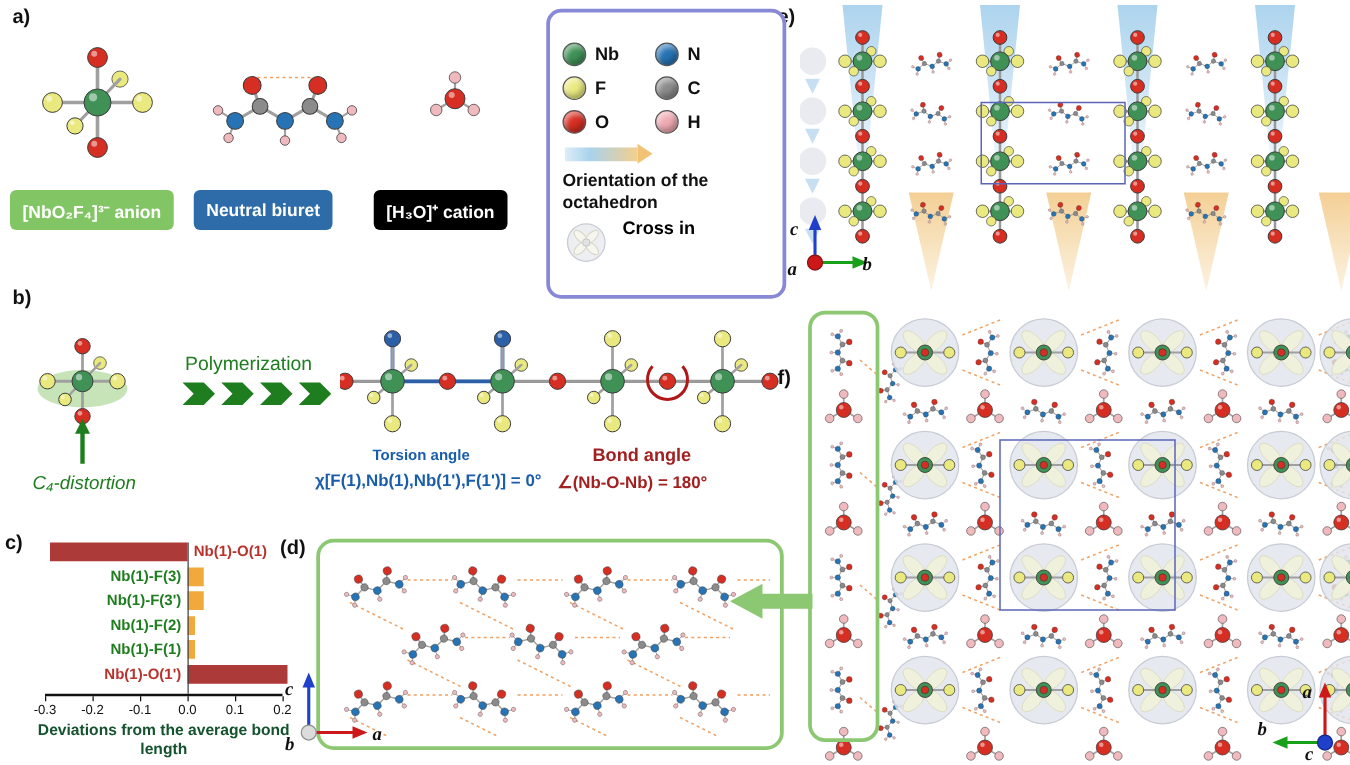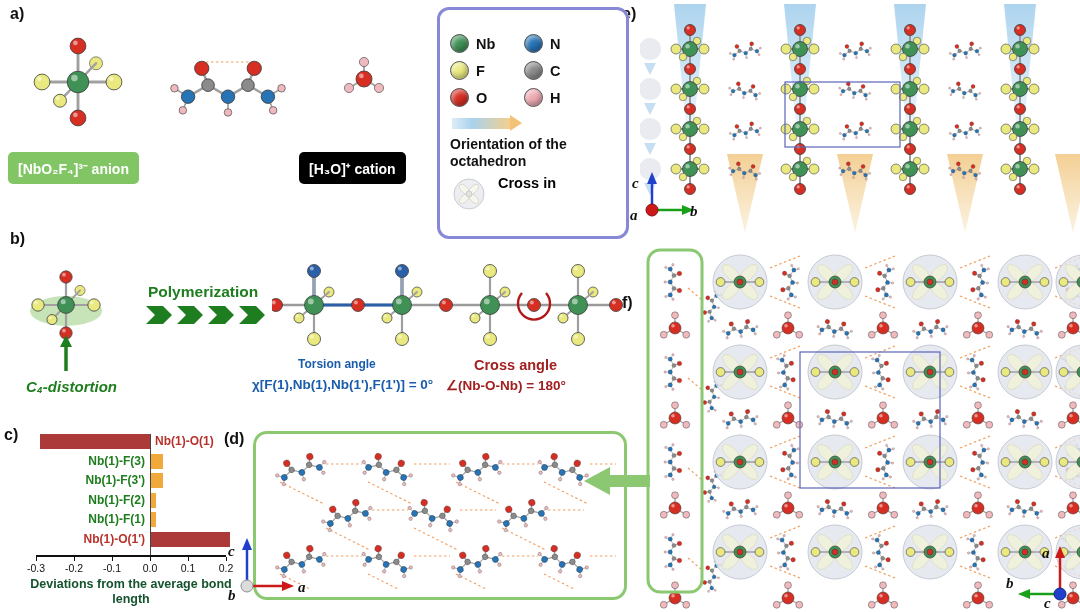--- a/index.html
+++ b/index.html
@@ -13,21 +13,21 @@
           border-radius:12px;background:#fff;padding:24px 4px 4px 10px;display:flex;flex-direction:column;}
   .legend-grid{display:grid;grid-template-columns:74px 1fr;row-gap:8px;}
   .legend-item{display:flex;align-items:center;gap:7px;font-weight:bold;font-size:14.5px;color:#111;}
   .ball{width:17px;height:17px;border-radius:50%;border:1px solid #555;flex:0 0 auto;
         box-shadow:inset -2px -3px 4px rgba(0,0,0,.28), inset 2px 3px 4px rgba(255,255,255,.5);}
   .grad-arrow{display:flex;align-items:center;height:16px;margin:8px 0 2px 2px;}
   .grad-bar{width:58px;height:11px;background:linear-gradient(to right,#dcedf8 0%,#a9d2ec 35%,#f3cf8e 100%);}
   .grad-head{width:0;height:0;border-left:12px solid #f2c377;border-top:8px solid transparent;border-bottom:8px solid transparent;}
   .legend-text{font-weight:bold;font-size:14px;line-height:17px;color:#111;width:130px;margin-top:3px;}
   .cross-row{display:flex;align-items:flex-start;gap:10px;margin-top:5px;}
-  .gtext{color:#1e7d1e;font-weight:bold;}
+  .gtext{color:#1e7d1e;font-weight:normal;}
   .chart{position:absolute;left:26px;top:430px;width:214px;height:148px;}
   .xlabel{position:absolute;left:28px;top:577px;width:206px;text-align:center;font-weight:bold;
           font-size:12.5px;color:#14532d;line-height:14.5px;}
   .green-box{position:absolute;left:253px;top:431px;width:368px;height:163px;border:3px solid #8cc872;border-radius:14px;}
   .axis-letter{font-family:"Liberation Serif",serif;font-style:italic;font-weight:bold;font-size:15px;fill:#111;}
 </style>
 </head>
 <body>
 
 <div class="fig">
@@ -95,20 +95,21 @@
         <line x1="0" y1="0" x2="15" y2="9" stroke="#a0a0a0" stroke-width="1.8" stroke-linecap="round"></line>
         <circle cx="0" cy="-17" r="4.6" fill="#efb9bd" stroke="#3c3c3c" stroke-width="0.6"></circle>
         <circle cx="-15" cy="9" r="4.6" fill="#efb9bd" stroke="#3c3c3c" stroke-width="0.6"></circle>
         <circle cx="15" cy="9" r="4.6" fill="#efb9bd" stroke="#3c3c3c" stroke-width="0.6"></circle>
         <circle cx="0" cy="0" r="8" fill="#d62e22" stroke="#3c3c3c" stroke-width="0.8"></circle>
         <circle cx="-2.64" cy="-3.04" r="2.4" fill="#fff" opacity="0.5"></circle>
       </g>
     </svg>
 
   <div class="tag" style="left:8px;top:152px;background:#82c564">[NbO₂F₄]³⁻ anion</div>
+  <div class="tag" style="left:155px;top:152px;background:#2d6ca8">Neutral biuret</div>
   <div class="tag" style="left:299px;top:152px;background:#000000">[H₃O]⁺ cation</div>
 
   <div class="legend">
     <div class="legend-grid" id="legend-grid">
         <div class="legend-item">
           <span class="ball" style="background-color: rgb(63, 145, 86);"></span>
           <span>Nb</span>
         </div>
         <div class="legend-item">
           <span class="ball" style="background-color: rgb(38, 115, 181);"></span>
@@ -255,21 +256,21 @@
       <circle cx="306" cy="92" r="6.5" fill="#e9e97f" stroke="#3c3c3c" stroke-width="0.8"></circle>
       <circle cx="303.855" cy="89.53" r="1.95" fill="#fff" opacity="0.5"></circle>
       <circle cx="306" cy="58" r="9.5" fill="#3f9156" stroke="#3c3c3c" stroke-width="0.8"></circle>
       <circle cx="302.865" cy="54.39" r="2.85" fill="#fff" opacity="0.5"></circle>
       <circle cx="291" cy="71" r="5" fill="#e9e97f" stroke="#3c3c3c" stroke-width="0.8"></circle>
       <circle cx="289.35" cy="69.1" r="1.5" fill="#fff" opacity="0.5"></circle>
       <path d="M 250 46 A 16 16 0 1 0 274 46" fill="none" stroke="#b01818" stroke-width="2.4"></path>
     </svg>
   <div class="txt" style="left:298px;top:357px;color:#1a5dab;font-weight:bold;font-size:12px">Torsion angle</div>
   <div class="txt" style="left:252px;top:377px;color:#1a5dab;font-weight:bold;font-size:13.5px">χ[F(1),Nb(1),Nb(1'),F(1')] = 0°</div>
-  <div class="txt" style="left:474px;top:357px;color:#a32020;font-weight:bold;font-size:14.5px">Cross angle</div>
+  <div class="txt" style="left:474px;top:357px;color:#a32020;font-weight:bold;font-size:14.5px">Bond angle</div>
   <div class="txt" style="left:446px;top:377px;color:#a32020;font-weight:bold;font-size:13.5px">∠(Nb-O-Nb) = 180°</div>
 
   <div class="chart" id="chart">
       <div style="position: absolute; top: 4px; height: 15px; background: rgb(171, 58, 56); left: 13.8px; width: 110.2px;"></div>
       <div style="position: absolute; top: 4px; font: bold 12px &quot;Liberation Sans&quot;, sans-serif; white-space: nowrap; color: rgb(184, 50, 44); left: 129px;">Nb(1)-O(1)</div>
       <div style="position: absolute; top: 23.5px; height: 15px; background: rgb(242, 169, 59); left: 124px; width: 13.3px;"></div>
       <div style="position: absolute; top: 23.5px; font: bold 12px &quot;Liberation Sans&quot;, sans-serif; white-space: nowrap; color: rgb(30, 125, 30); left: 119px; transform: translateX(-100%);">Nb(1)-F(3)</div>
       <div style="position: absolute; top: 43px; height: 15px; background: rgb(242, 169, 59); left: 124px; width: 13.3px;"></div>
       <div style="position: absolute; top: 43px; font: bold 12px &quot;Liberation Sans&quot;, sans-serif; white-space: nowrap; color: rgb(30, 125, 30); left: 119px; transform: translateX(-100%);">Nb(1)-F(3')</div>
       <div style="position: absolute; top: 62.5px; height: 15px; background: rgb(242, 169, 59); left: 124px; width: 5.7px;"></div>

